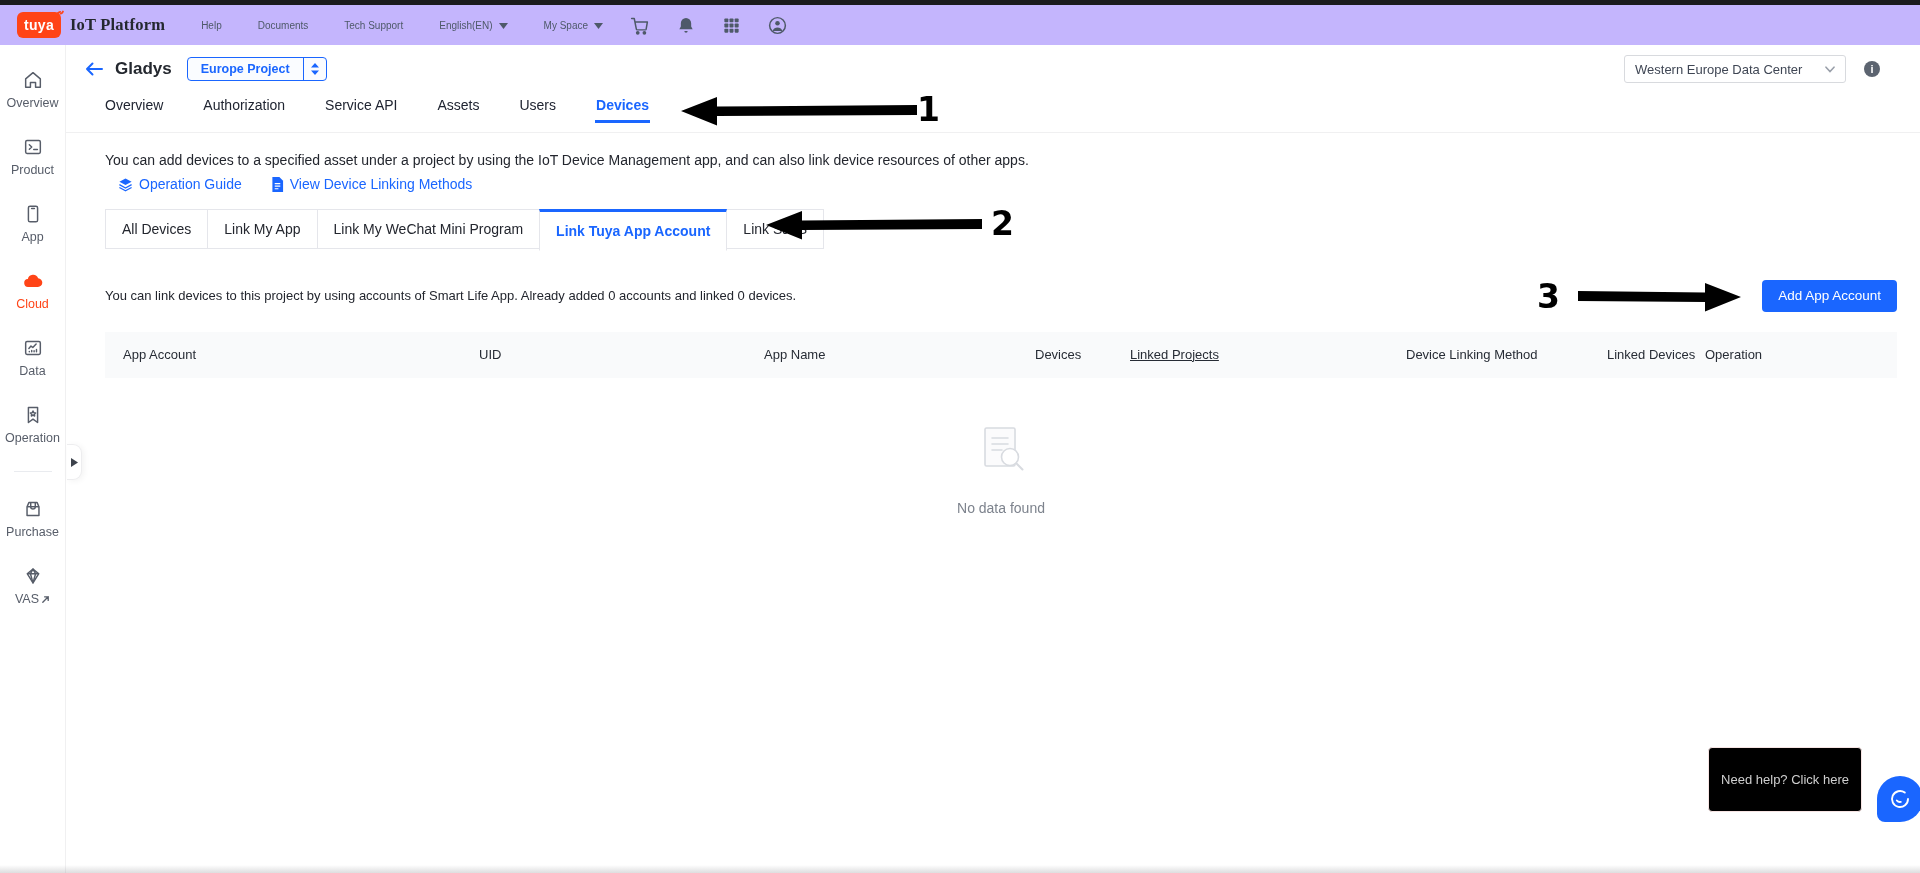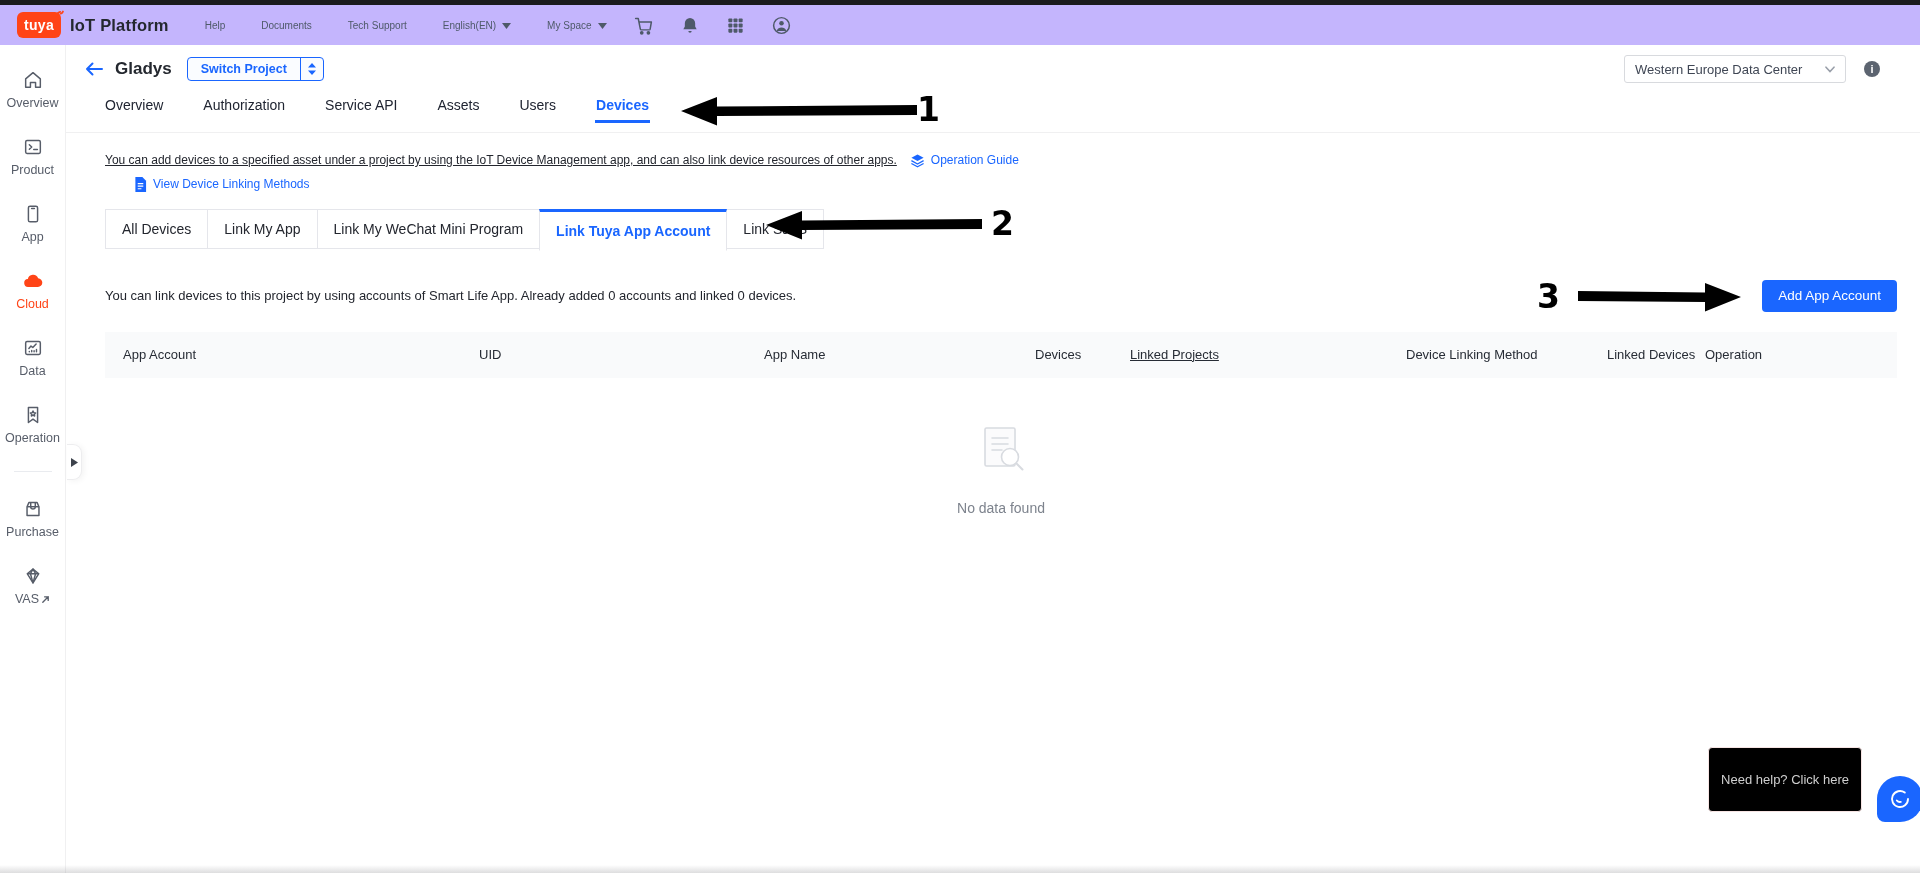--- a/index.html
+++ b/index.html
@@ -10,21 +10,21 @@
     position:relative; overflow:hidden;
   }
   svg { display:block; }
 
   
   .top-strip { height:5px; background:#1b1b1d; }
   .topbar { height:40px; background:#c4b5fd; display:flex; align-items:center; justify-content:flex-start; padding:0 22px 0 17px; }
   .brand { display:flex; align-items:center; gap:9px; }
   .logo { position:relative; width:44px; height:26px; background:#ff4417; border-radius:6px; color:#fff; font-weight:700; font-size:14px; display:flex; align-items:center; justify-content:center; letter-spacing:.3px; }
   .logo .arcs { position:absolute; top:-5px; right:-7px; }
-  .brand-name { font-weight:700; font-size:16.5px; color:#24282f; letter-spacing:.2px; }
+  .brand-name { font-weight:700; font-size:16.5px; color:#24282f; letter-spacing:.2px;font-family:Liberation Serif, serif; }
   .topbar-right { display:flex; align-items:center; color:#4e5969; font-size:10px; }
   .tnav { margin-left:36px; cursor:pointer; display:flex; align-items:center; gap:6px; }
   .tnav .caret { margin-top:2px; }
   .tico { margin-left:26px; cursor:pointer; }
 
   
   .shell { display:flex; height:828px; position:relative; }
   .sidebar { width:66px; border-right:1px solid #f0f0f1; display:flex; flex-direction:column; align-items:center; padding-top:24px; gap:26px; background:#fff; flex:none; }
   .side-item { display:flex; flex-direction:column; align-items:center; gap:5px; color:#575d69; font-size:12.5px; cursor:pointer; width:100%; }
   .side-item.active { color:#ff4417; }
@@ -44,21 +44,21 @@
   .region-select { width:222px; height:28px; border:1px solid #d8dade; border-radius:3px; padding:0 10px; display:flex; align-items:center; justify-content:space-between; font-size:13px; color:#3f4654; cursor:pointer; background:#fff; }
   .info-dot { width:16px; height:16px; border-radius:50%; background:#5c6470; color:#fff; font-size:11px; font-weight:700; display:flex; align-items:center; justify-content:center; cursor:pointer; }
 
   .tabs-wrap { border-bottom:1px solid #f0f0f1; padding-bottom:9px; margin-top:14px; }
   .tabs-row { display:flex; gap:40px; margin-left:39px; font-size:14px; color:#202532; }
   .tab { padding-bottom:10px; position:relative; cursor:pointer; }
   .tab.active { color:#1a66ff; font-weight:600; }
   .tab.active::after { content:""; position:absolute; left:-1px; right:-1px; bottom:0; height:3px; background:#1a66ff; }
 
   .content { padding:0 23px 0 39px; }
-  .desc { margin-top:16px; font-size:12px; color:#23262e; line-height:23px; width:952px;text-decoration:underline; }
+  .desc { margin-top:16px; font-size:14px; color:#23262e; line-height:23px; width:952px; }
   .inline-link { color:#1a66ff; font-weight:500; cursor:pointer; white-space:nowrap; display:inline-flex; align-items:center; gap:6px; vertical-align:middle; }
   .inline-link.first { margin-left:13px; }
   .inline-link + .inline-link { margin-left:29px; }
 
   .subtabs { display:flex; margin-top:13px; }
   .subtab { border:1px solid #e5e6eb; background:#fff; height:40px; padding:16px 16px; display:flex; align-items:center; font-size:14px; color:#23262e; margin-left:-1px; cursor:pointer; position:relative; }
   .subtab:first-child { margin-left:0; }
   .subtab.active { color:#1a66ff; font-weight:600; border-top:3px solid #1a66ff; border-bottom:1px solid #fff; z-index:2; height:42px; margin-bottom:-2px; }
 
   .account-row { display:flex; align-items:center; margin-top:31px; }
@@ -269,21 +269,21 @@
 
   <main class="main">
     <div class="proj-row">
       <span class="back-btn">
         <svg width="20" height="16" viewBox="0 0 20 16" fill="none" stroke="#1a66ff" stroke-width="2" stroke-linecap="round" stroke-linejoin="round">
             <path d="M18 8H3M8.5 2.5 3 8l5.5 5.5"></path>
           </svg>
       </span>
       <span class="proj-name">Gladys</span>
       <div class="switch-btn">
-        <span class="txt">Switch Project</span>
+        <span class="txt">Europe Project</span>
         <span class="seg">
           <svg width="8" height="12" viewBox="0 0 8 12">
               <path d="M0 4.4 4 0l4 4.4z M0 7.6 4 12l4-4.4z" fill="#1a66ff"></path>
             </svg>
         </span>
       </div>
       <div class="proj-right">
         <div class="region-select">
           <span>Western Europe Data Center</span>
           <span>

